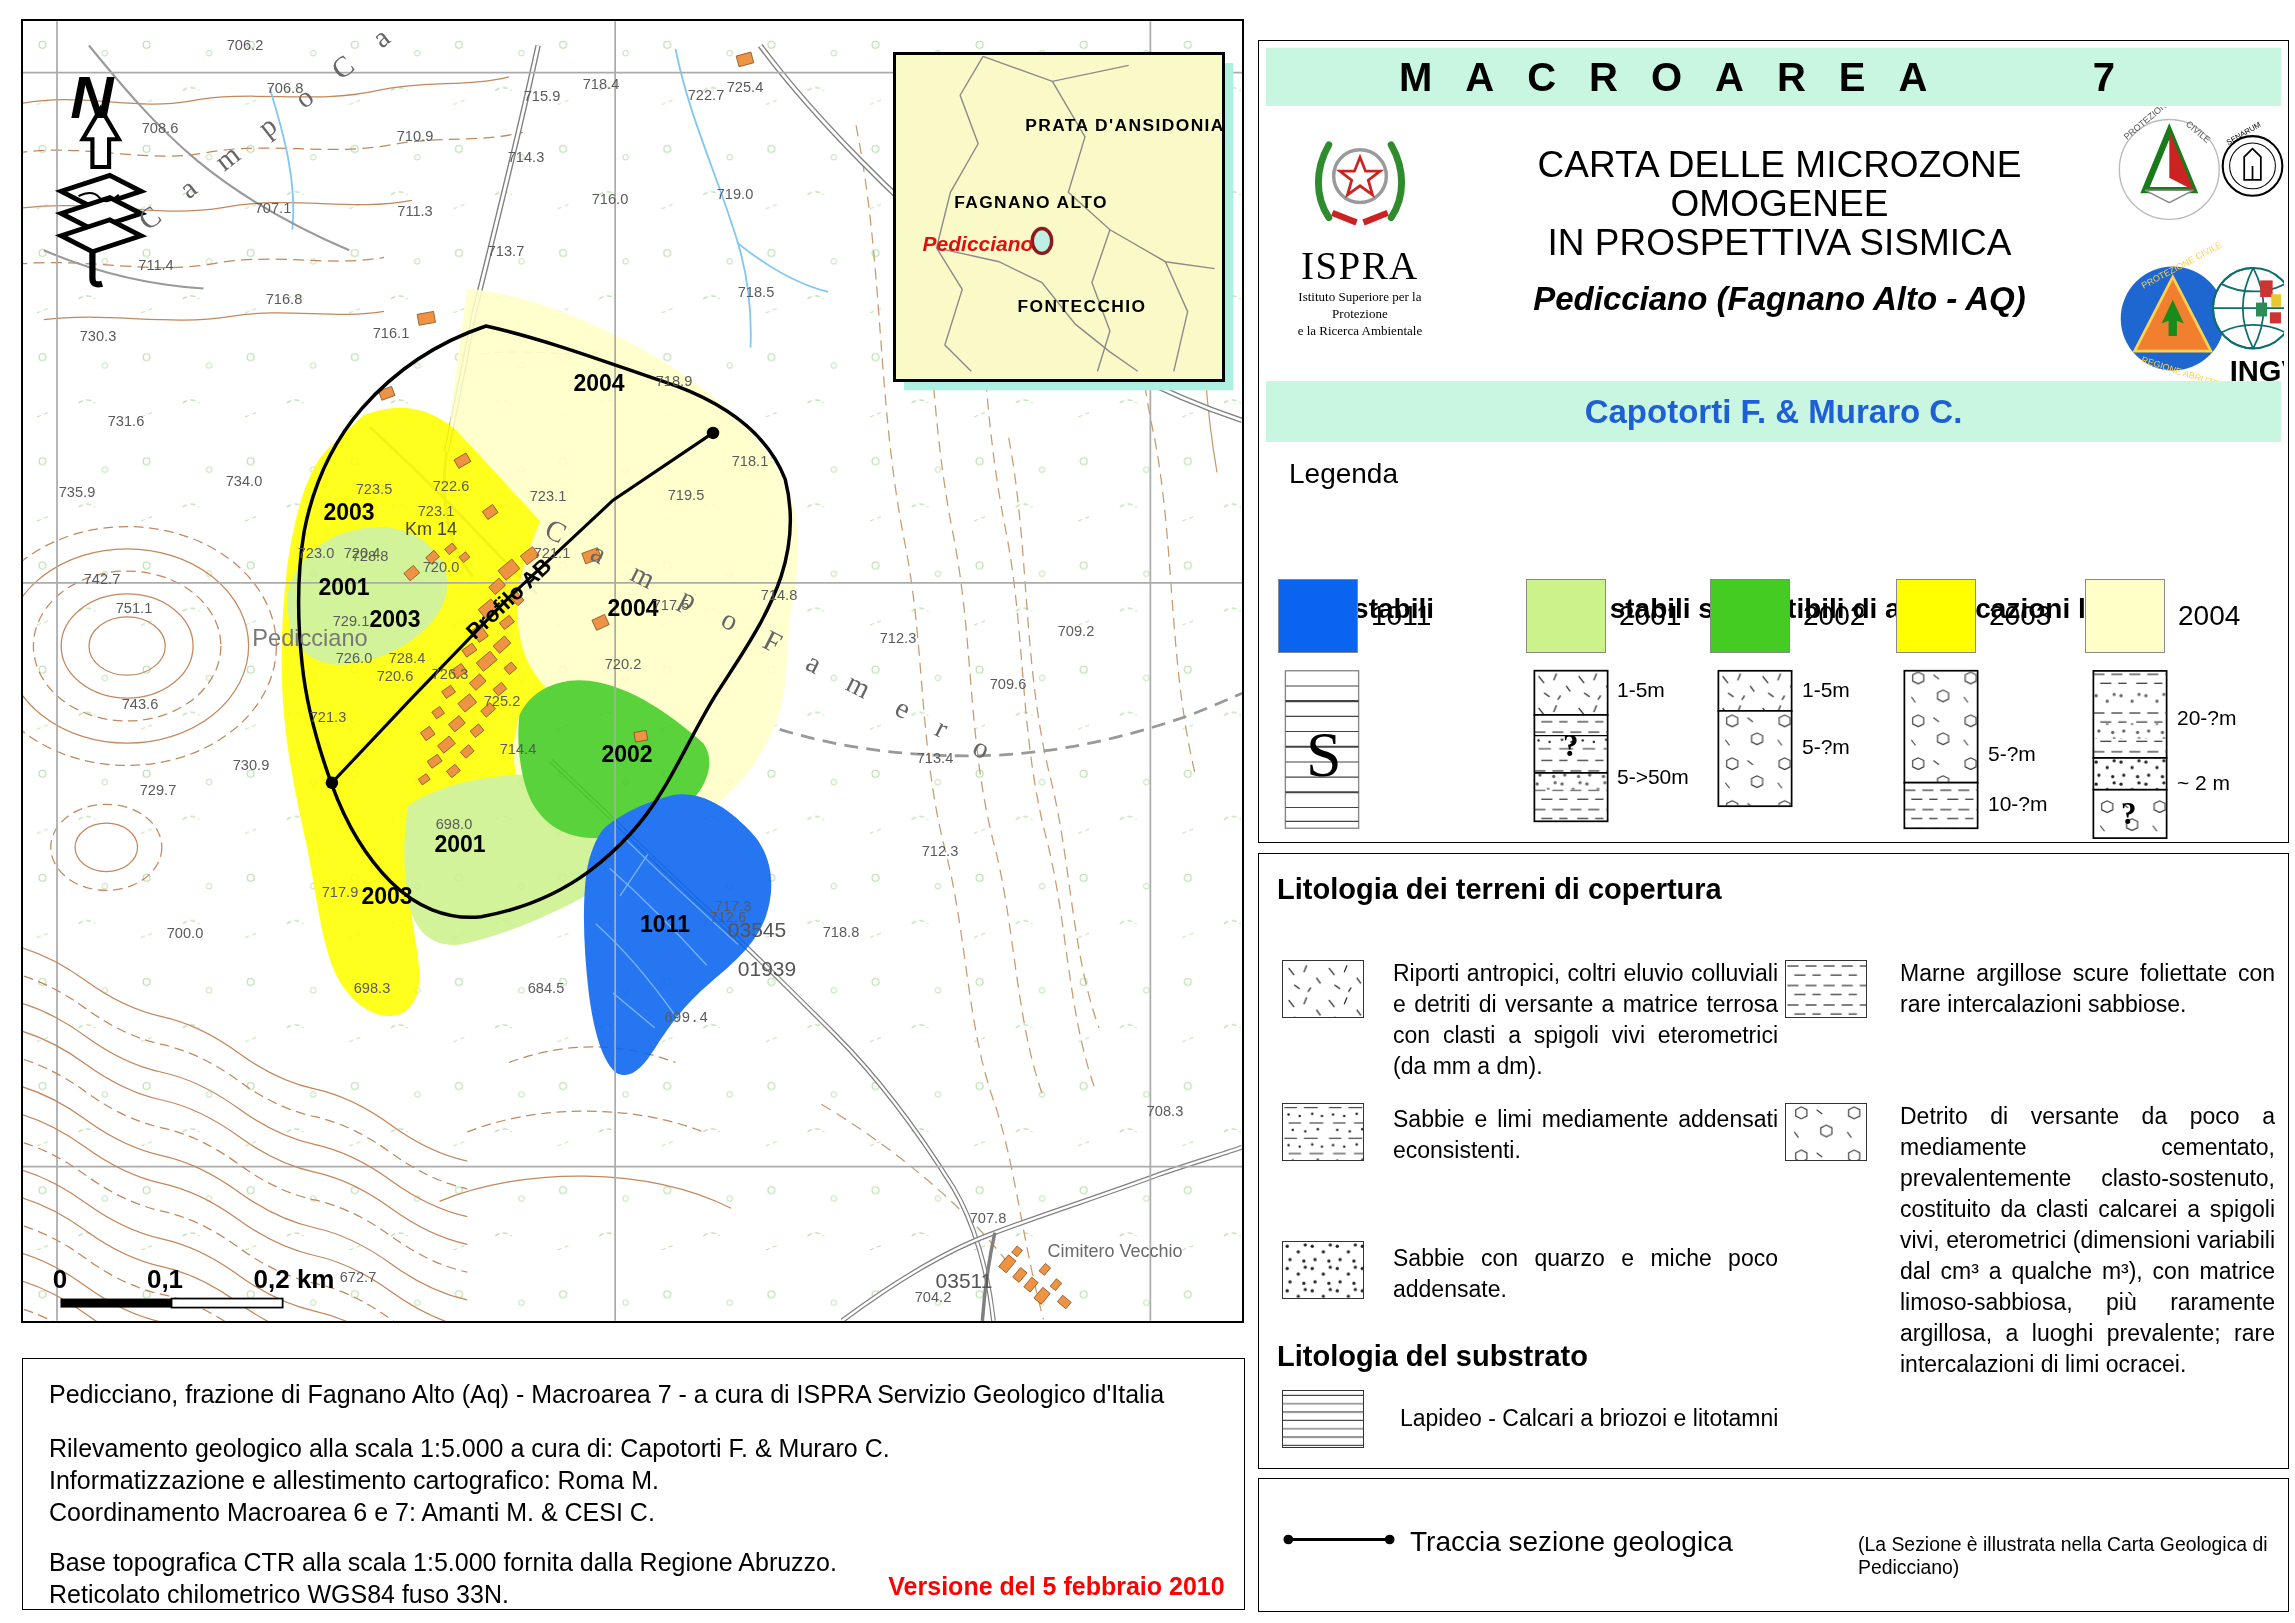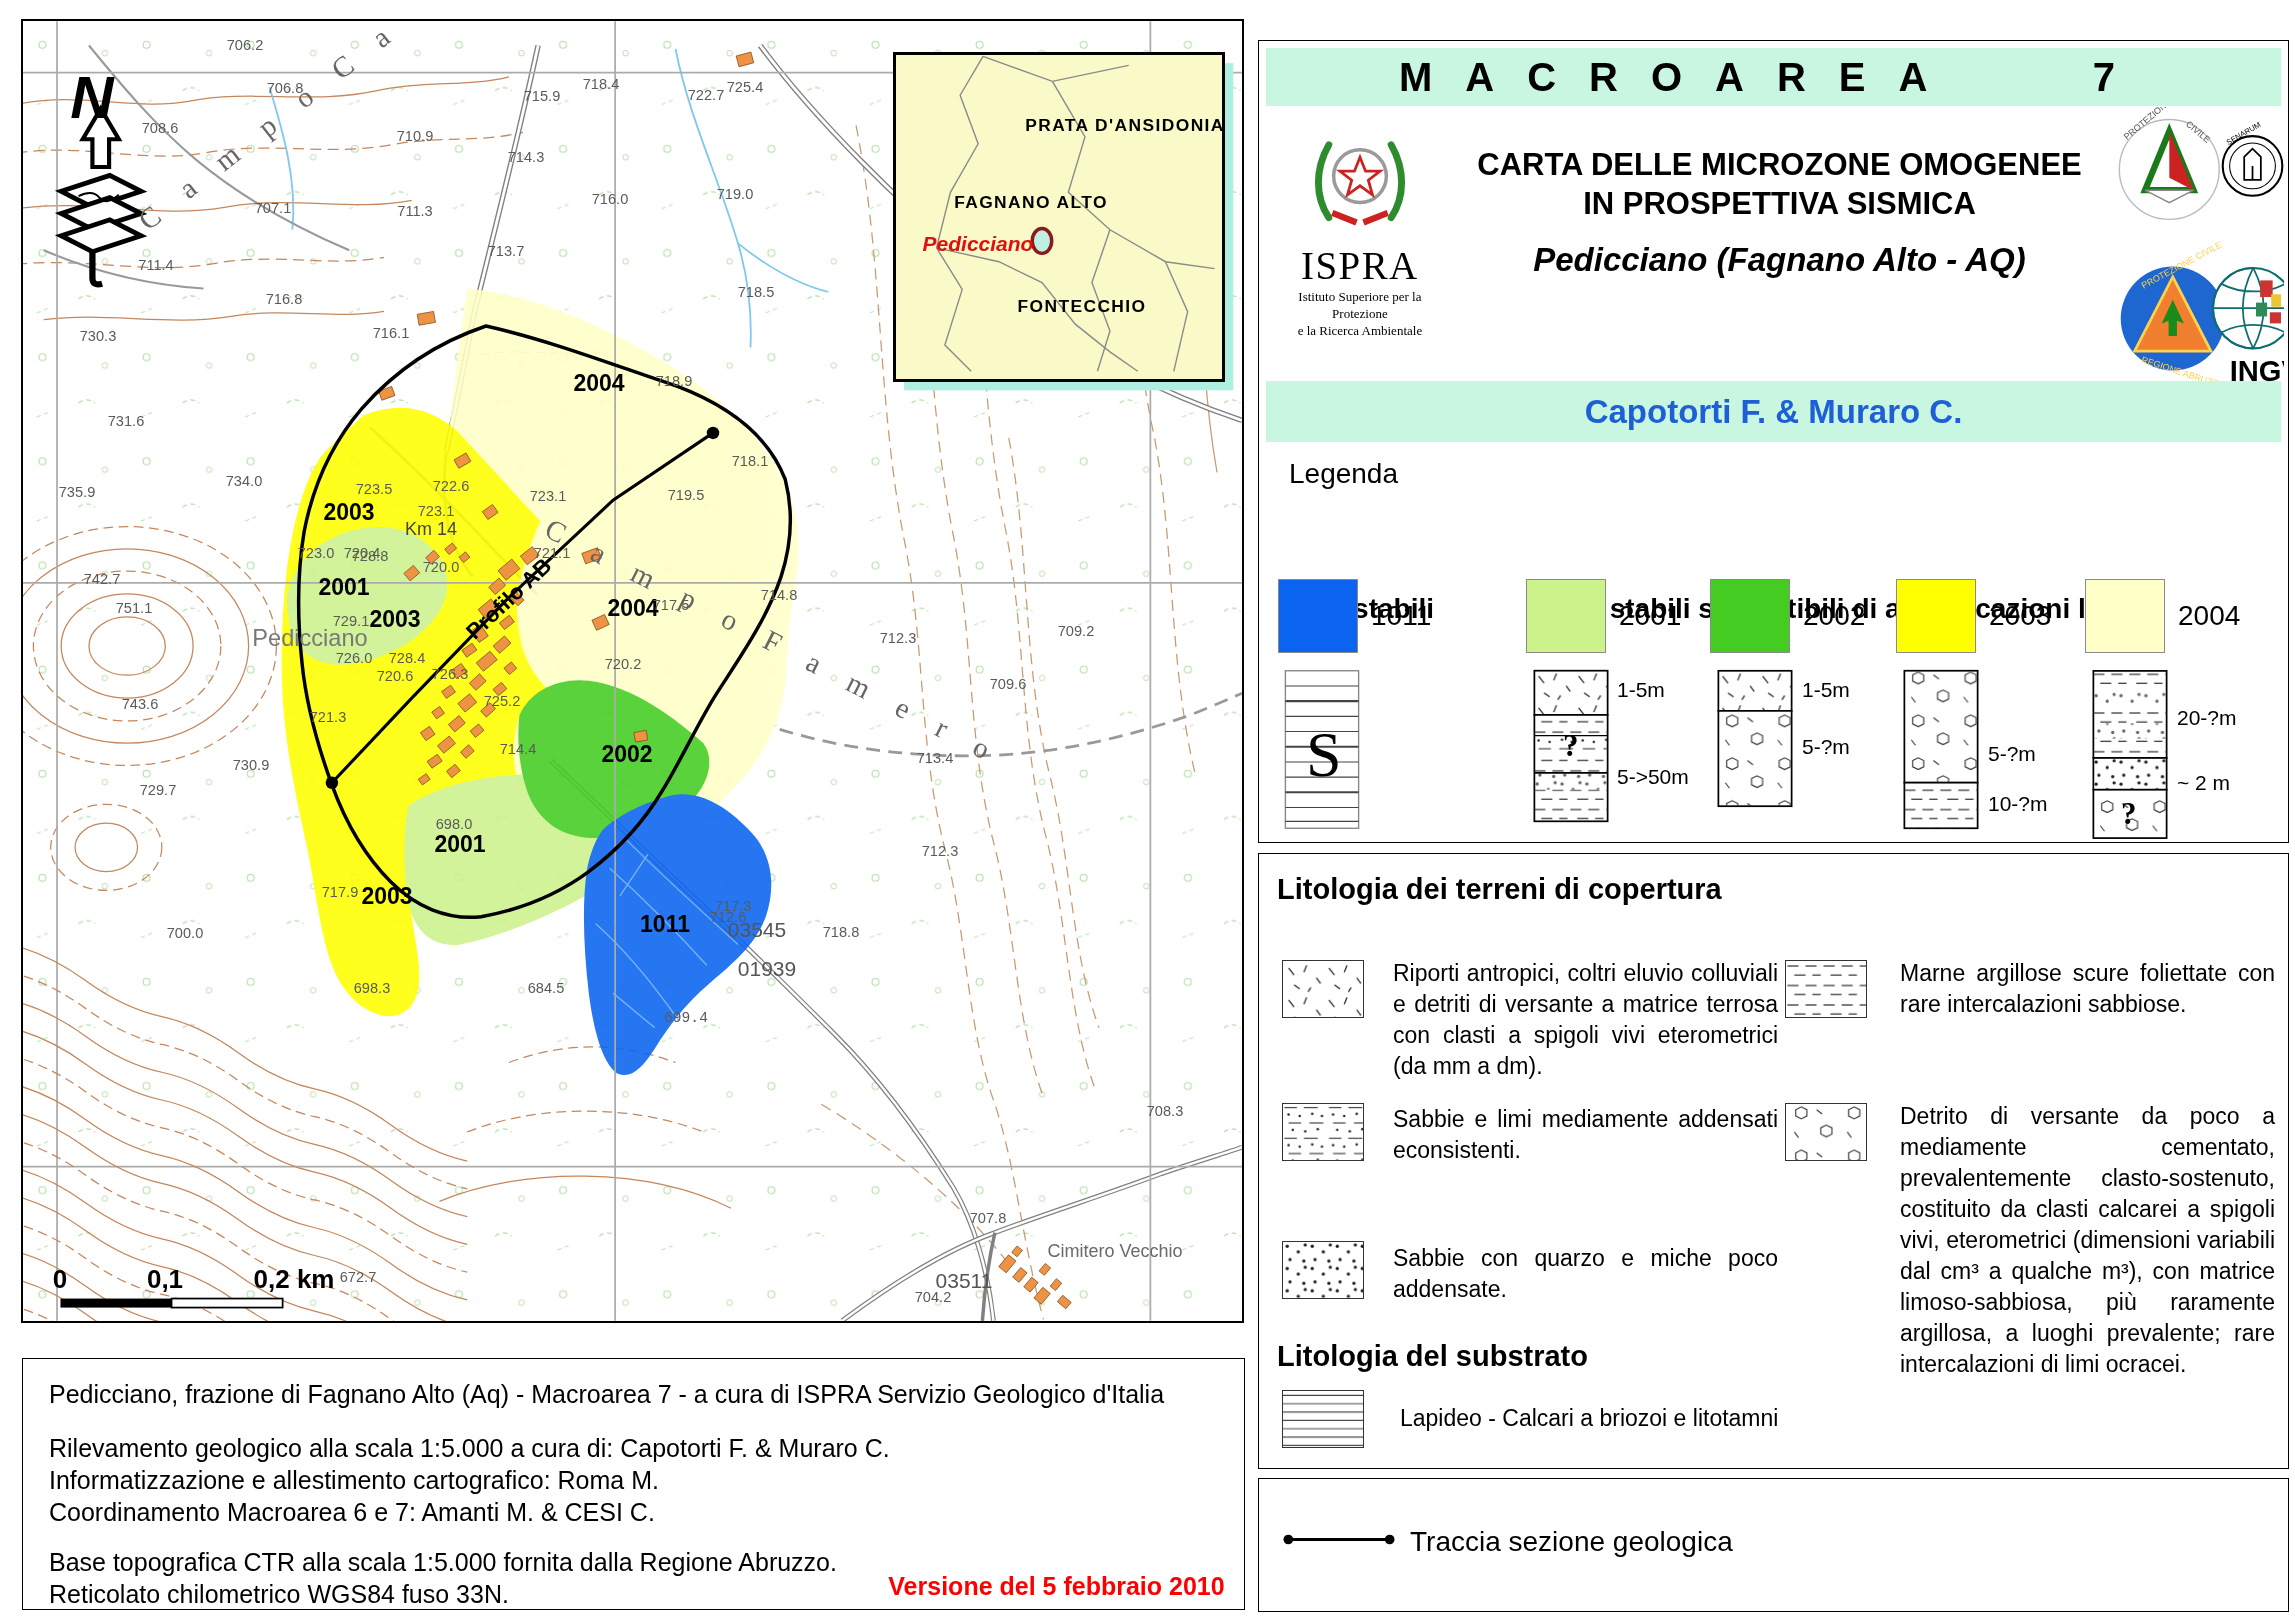--- a/index.html
+++ b/index.html
@@ -25,21 +25,21 @@
   .ins-red{font-size:21px;font-weight:bold;font-style:italic;color:#E01010;}
   
   .panel-box{border:1.4px solid #000;background:#fff;}
   #box-main{left:1258px;top:40px;width:1029px;height:801px;}
   #hdr-bar{left:7px;top:7px;right:7px;height:58px;background:#C9F6E0;display:flex;align-items:center;justify-content:center;}
   #hdr-bar .t1{font-size:40px;font-weight:bold;letter-spacing:33px;}
   #ispra-block{left:17.4px;top:90px;width:167px;height:299px;text-align:center;}
   #ispra-name{font-family:"Liberation Serif",serif;font-size:39px;letter-spacing:1.4px;margin-top:5.6px;}
   .ispra-sub{font-family:"Liberation Serif",serif;font-size:13px;line-height:17.4px;}
   #title-block{left:187px;top:104px;width:667px;text-align:center;}
-  .title-line{font-size:31px;font-weight:bold;line-height:39px;}
+  .title-line{font-size:37px;font-weight:normal;line-height:39px;}
   .title-place{font-size:33px;font-weight:bold;font-style:italic;margin-top:18px;}
   #logos-block{left:858px;top:66px;width:167px;height:326px;}
   #authors-bar{left:7px;top:340px;right:7px;height:61px;background:#C9F6E0;display:flex;align-items:center;justify-content:center;}
   #authors-bar span{font-size:33px;font-weight:bold;color:#1E5FD6;}
   #legend-title{left:30px;top:417px;font-size:28px;}
   .leg-group{position:absolute;top:552px;font-size:28px;font-weight:bold;}
   .chip-row{position:absolute;top:538px;}
   .chip{position:absolute;width:78px;height:72px;border:1.4px solid #8a8a8a;}
   .chip-lbl{position:absolute;font-size:28px;top:21px;}
   .chip-1011{background:#0A64F0;}
@@ -599,20 +599,21 @@
   <div class="lito-text" style="left:141px;top:549px;width:625px;">Lapideo - Calcari a briozoi e litotamni</div>
 </div>
 
 <div id="box-traccia" class="abs panel-box">
   <svg class="abs" style="left:21px;top:50px;" width="118" height="21" viewBox="0 0 170 30">
     <line x1="12" y1="15" x2="158" y2="15" stroke="#000" stroke-width="4"></line>
     <circle cx="12" cy="15" r="7" fill="#000"></circle>
       <circle cx="158" cy="15" r="7" fill="#000"></circle>
   </svg>
   <span id="traccia-label">Traccia sezione geologica</span>
+  <span id="traccia-note">(La Sezione è illustrata nella Carta Geologica di Pedicciano)</span>
 </div>
 
 <div id="box-credits" class="abs">
   <div>
 
   <div class="credit-line" style="top: 21px;">Pedicciano, frazione di Fagnano Alto (Aq) - Macroarea 7 - a cura di ISPRA Servizio Geologico d'Italia</div>
       <div class="credit-line" style="top: 75px;">Rilevamento geologico alla scala 1:5.000 a cura di: Capotorti F. &amp; Muraro C.</div>
       <div class="credit-line" style="top: 107px;">Informatizzazione e allestimento cartografico: Roma M.</div>
       <div class="credit-line" style="top: 139px;">Coordinamento Macroarea 6 e 7: Amanti M. &amp; CESI C.</div>
       <div class="credit-line" style="top: 189px;">Base topografica CTR alla scala 1:5.000 fornita dalla Regione Abruzzo.</div>

